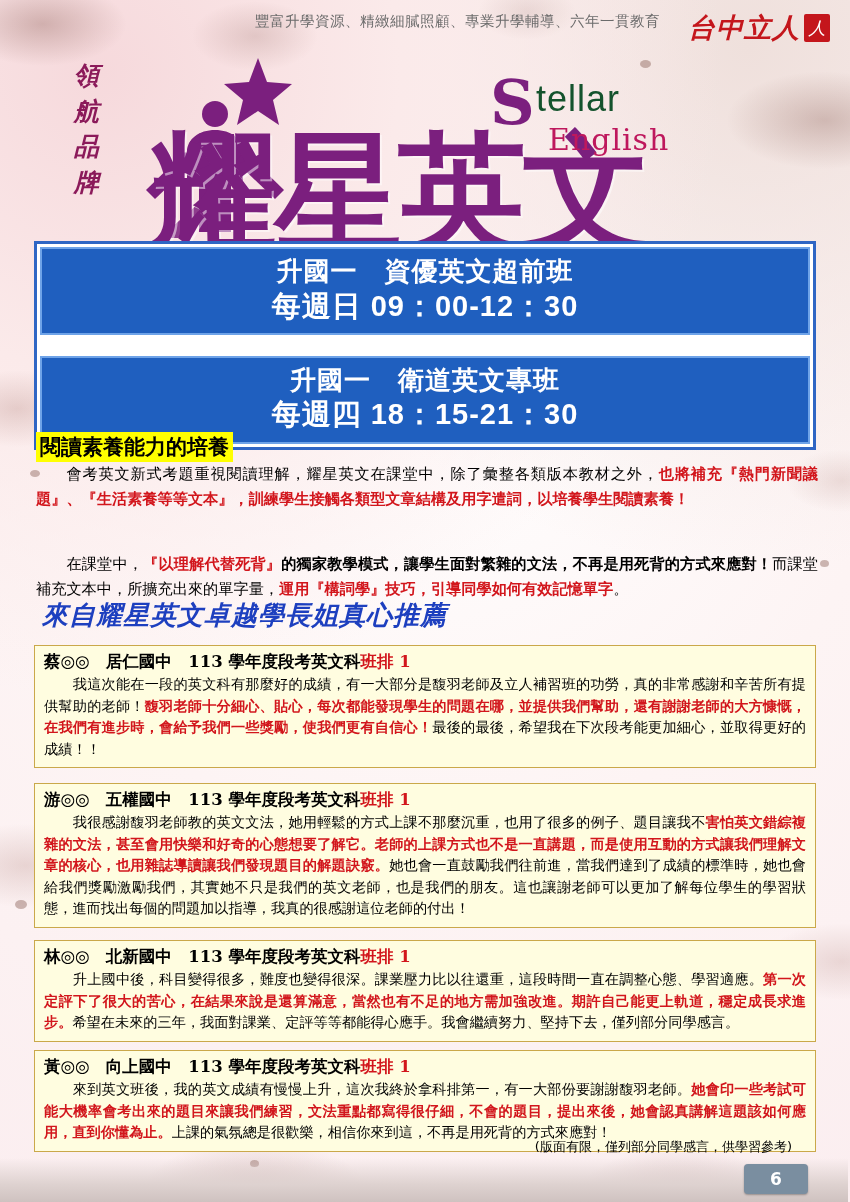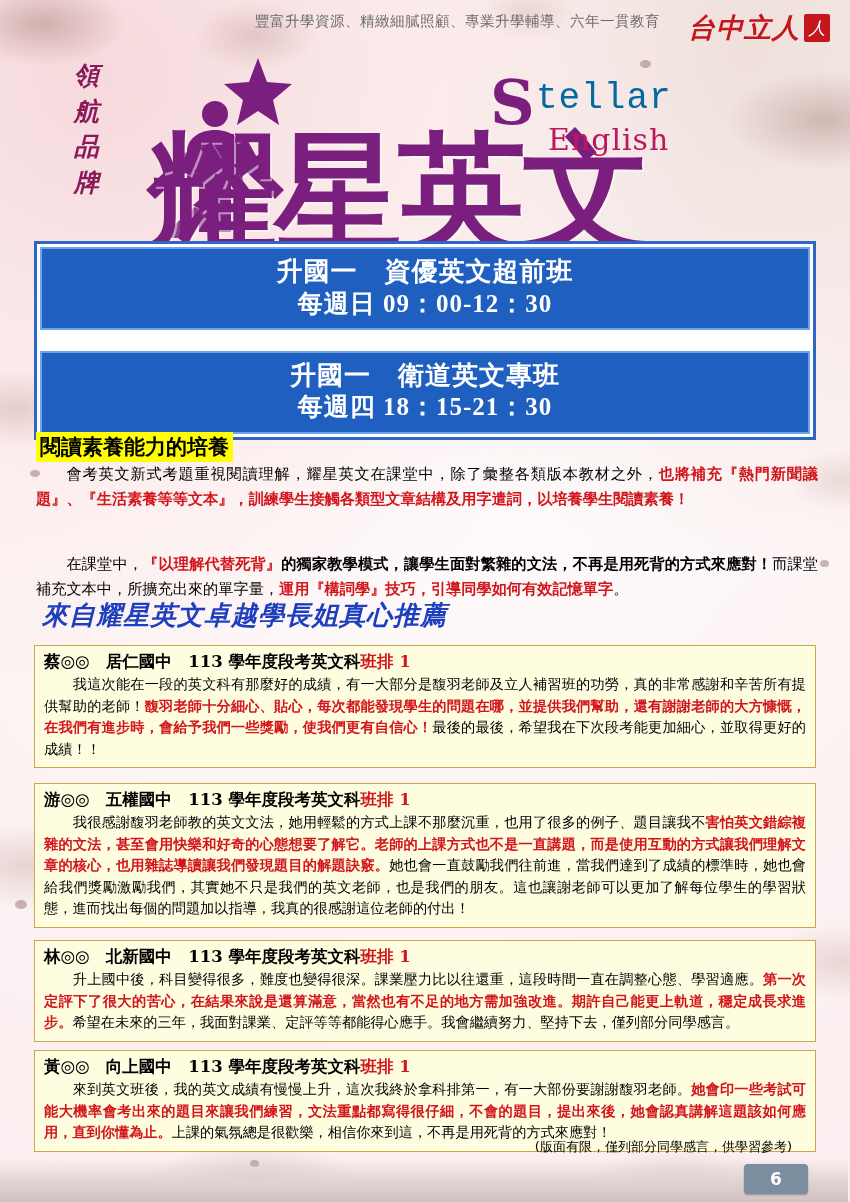--- a/index.html
+++ b/index.html
@@ -87,22 +87,22 @@
     white-space: nowrap;
     text-shadow: 2px 2px 0 rgba(255,255,255,.5);
   }
   .hero-s {
     position: absolute; top: 14px; left: 360px;
     font-size: 62px; color: #7b1f7e; font-weight: bold;
     font-family: "DejaVu Serif", "Liberation Serif", serif;
   }
   .hero-stellar {
     position: absolute; top: 26px; left: 406px;
-    font-size: 36px; color: #0369a1;
-    font-family: Liberation Mono, monospace;
+    font-size: 36px; color: #14532d;
+    font-family: Liberation Sans, sans-serif;
     letter-spacing: 1px;
   }
   .hero-english {
     position: absolute; top: 70px; left: 418px;
     font-size: 30px; color: #be185d;
     font-family: "DejaVu Serif", "Liberation Serif", serif;
     letter-spacing: 1px;
   }
 
   
@@ -114,22 +114,22 @@
     background: #1f5fbf; color: #fff; text-align: center;
     padding: 6px 0 9px; border: 2px solid #6ea3e8;
   }
   .banner-box + .banner-box { margin-top: 21px; }
   .banner-l1 {
     font-size: 26px; font-weight: bold; letter-spacing: 1px;
     font-family: "DejaVu Serif", "Liberation Serif", serif;
     line-height: 1.25;
   }
   .banner-l2 {
-    font-size: 25px; font-weight: bold; letter-spacing: 1px;
-    font-family: Liberation Serif, serif;
+    font-size: 29px; font-weight: bold; letter-spacing: 1px;
+    font-family: Liberation Sans, sans-serif;
     line-height: 1.25;
   }
 
   
   .sec-head {
     position: absolute; left: 36px;
     font-size: 21px; font-weight: bold; color: #000;
     background: #ffff00; padding: 1px 4px;
     font-family: "DejaVu Serif", "Liberation Serif", serif;
   }

